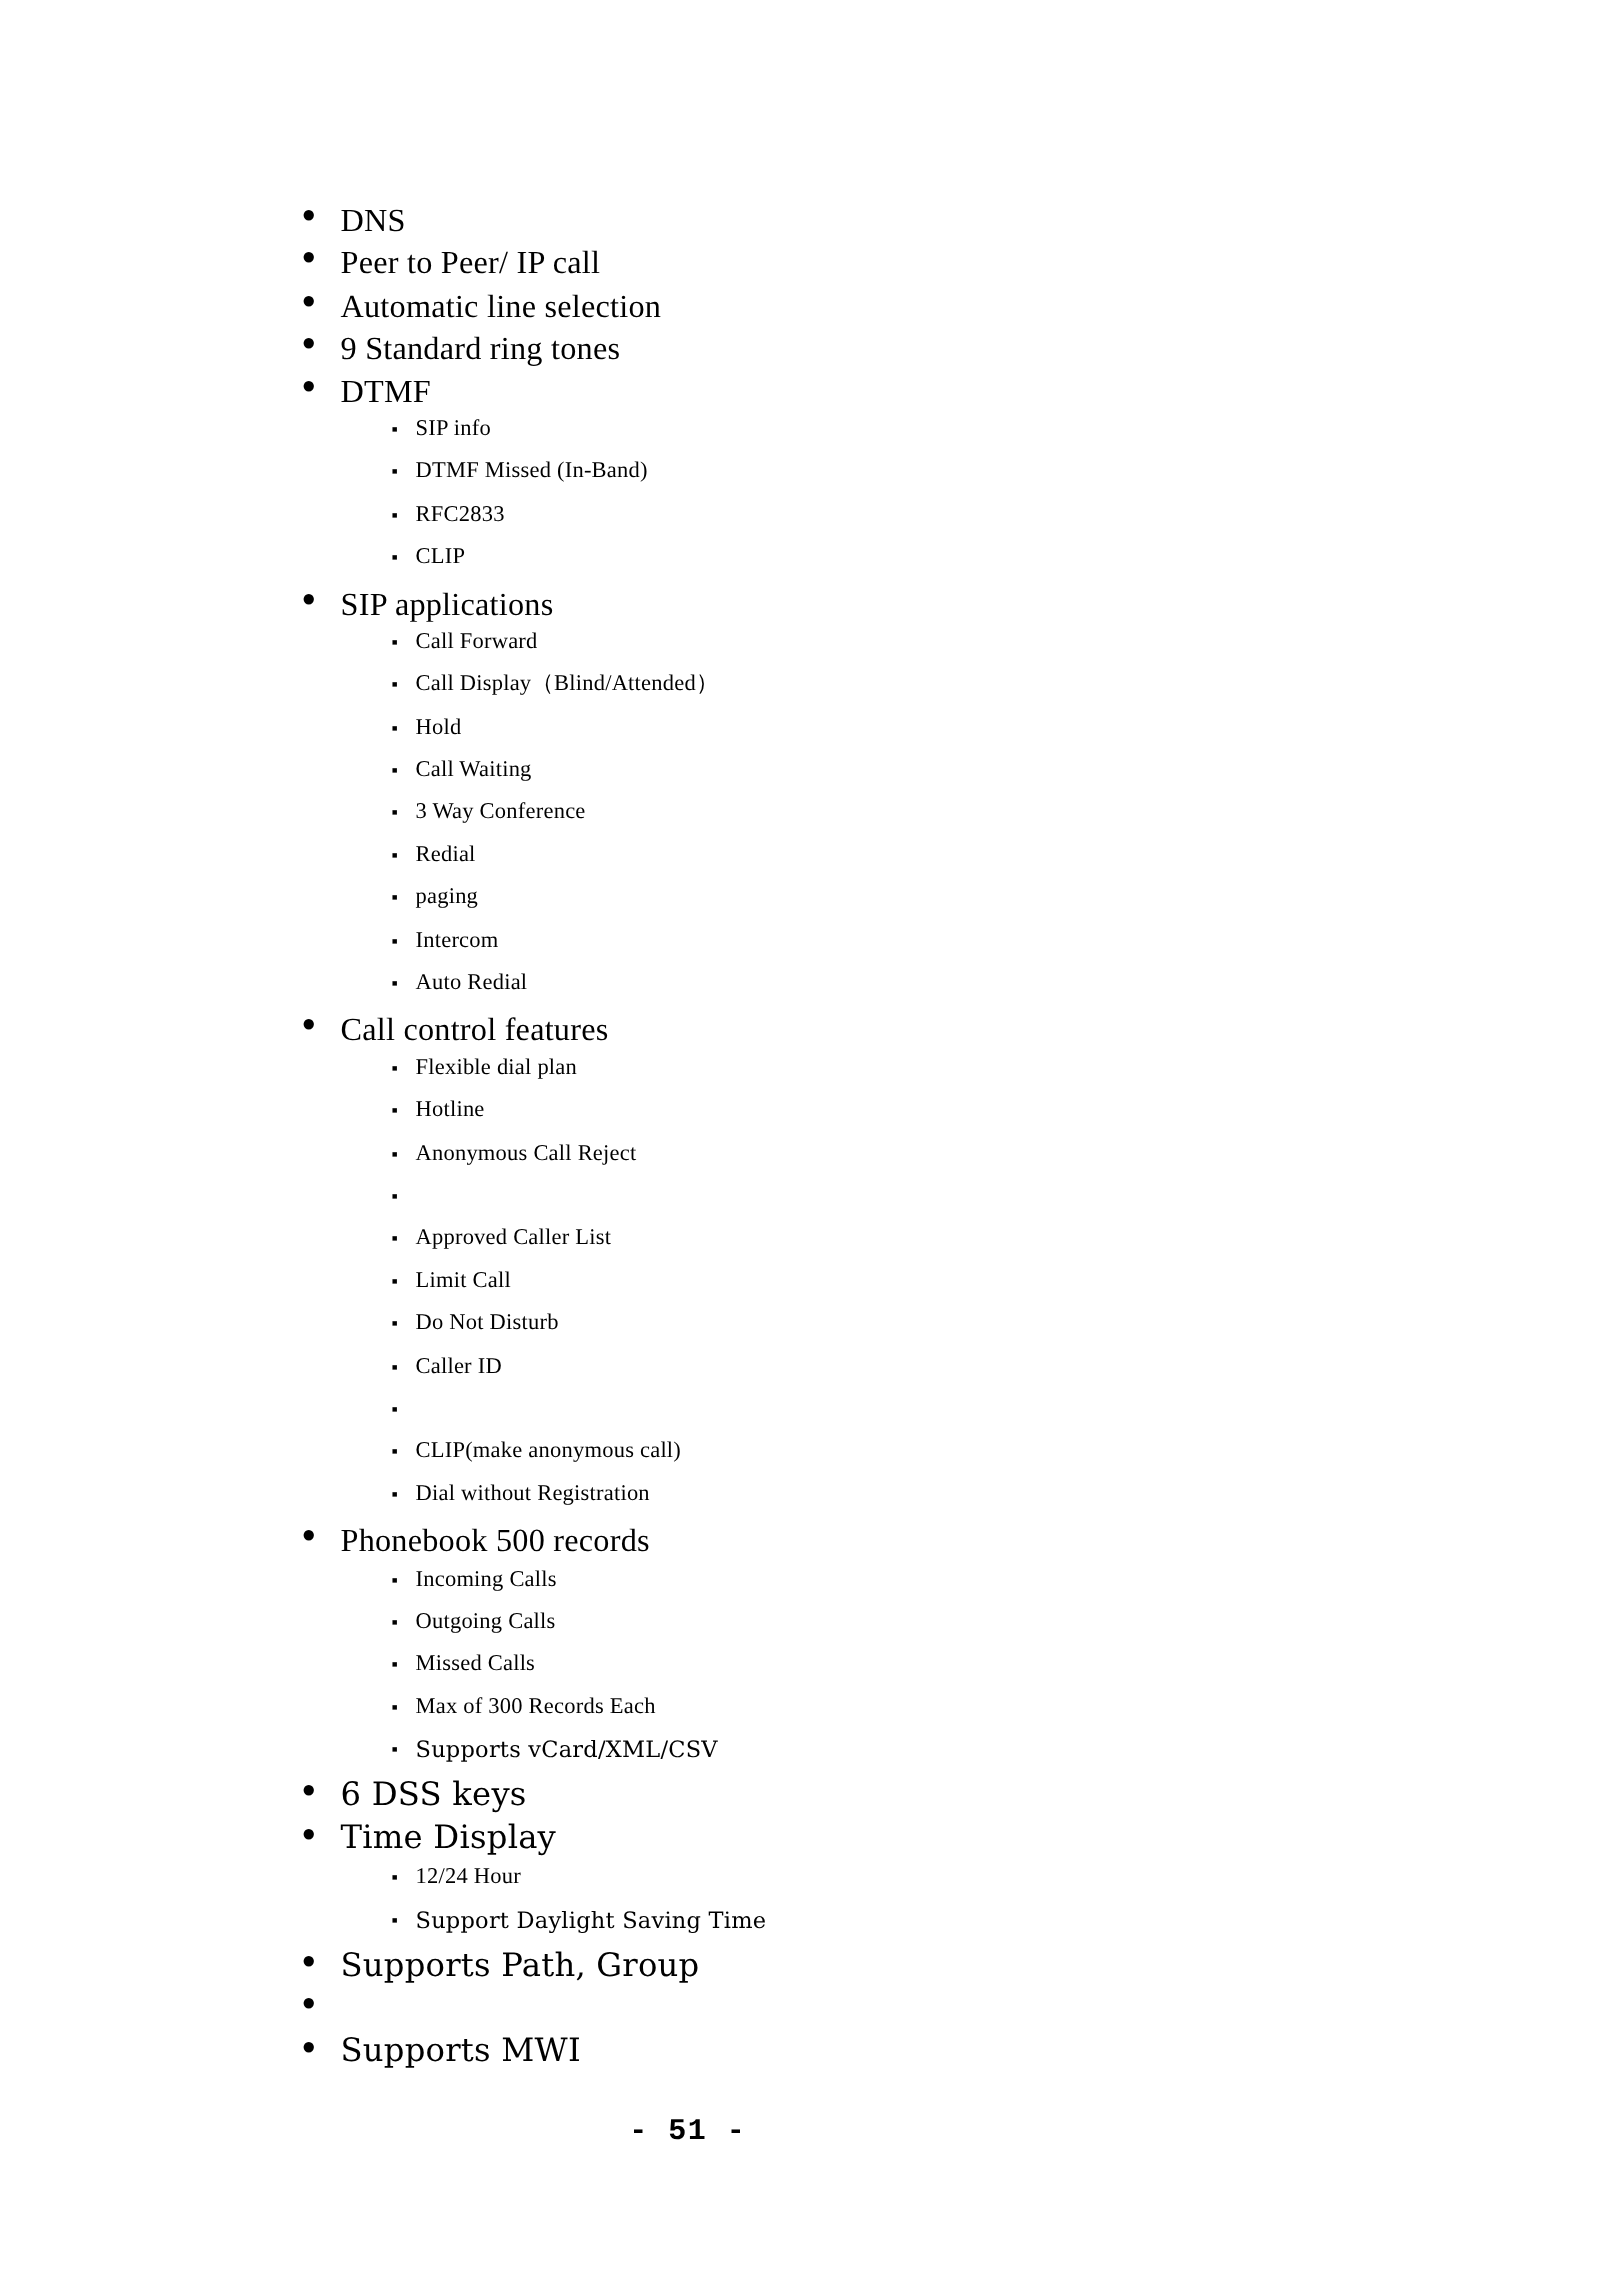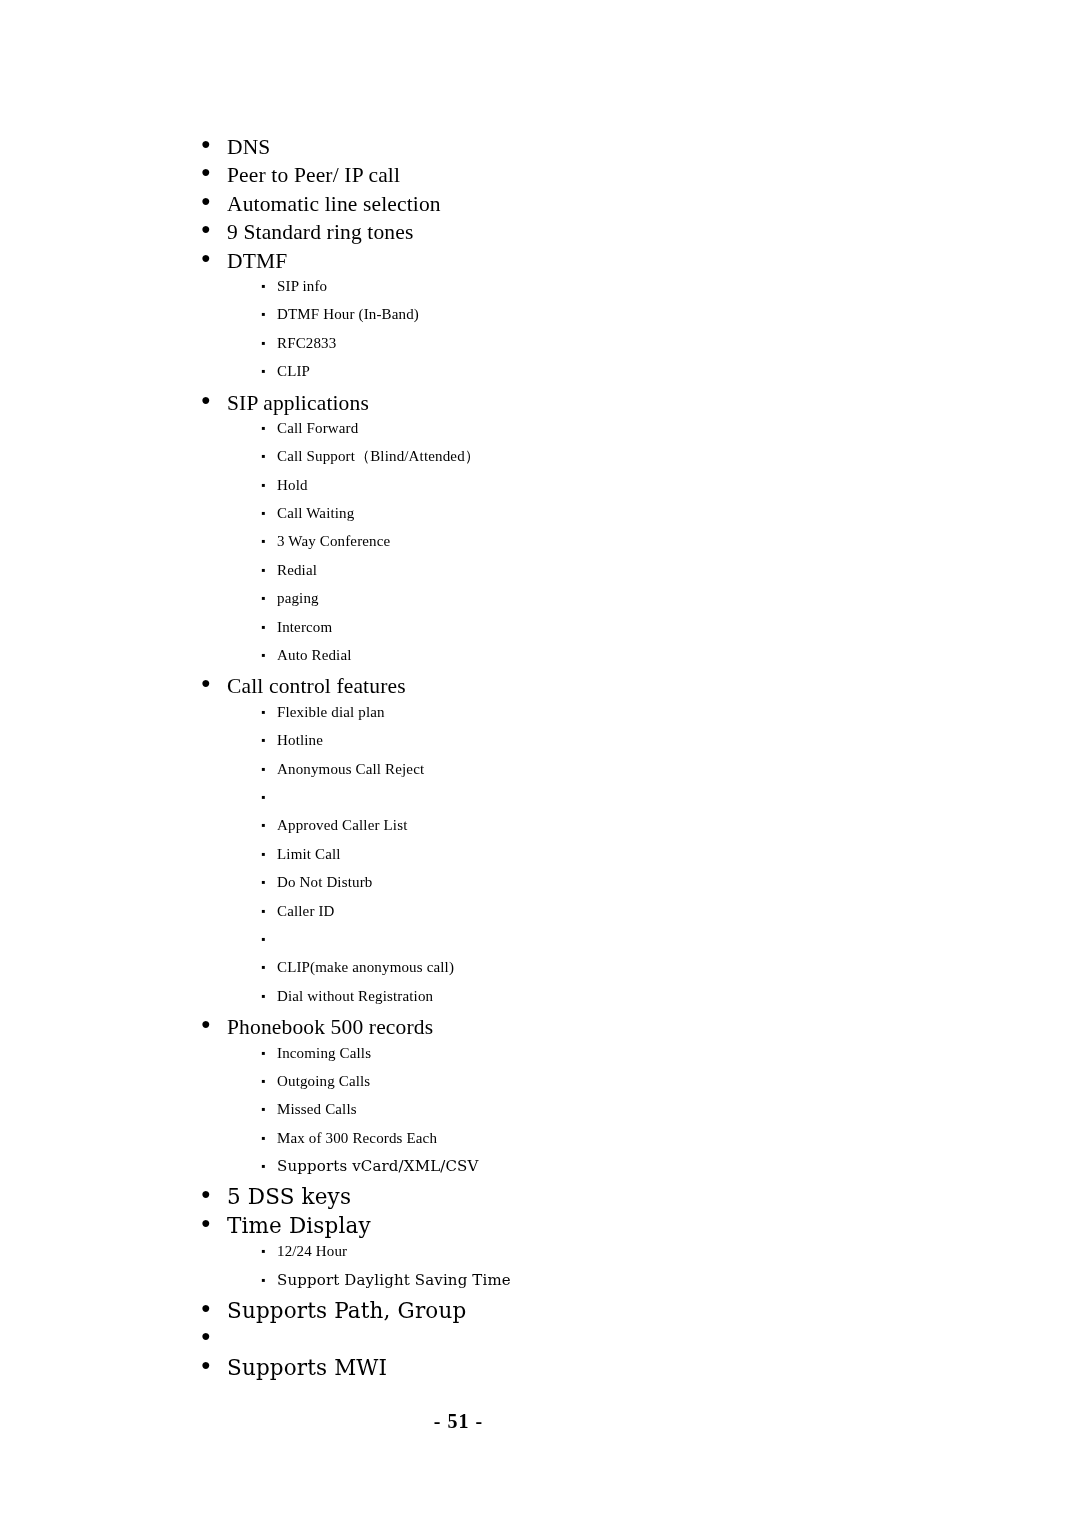--- a/index.html
+++ b/index.html
@@ -83,21 +83,21 @@
   .txt.semi {
     font-family: "DejaVu Serif", "Liberation Serif", serif;
     font-size: 20px;
   }
   .footer {
     position: absolute;
     left: 0;
     top: 1410px;
     width: 917px;
     text-align: center;
-    font-family: Liberation Serif, serif;
+    font-family: Liberation Mono, monospace;
     font-size: 20px;
     font-weight: bold;
     letter-spacing: 1px;
   }
 </style>
 </head>
 <body>
 
 <div class="page">
 
@@ -122,41 +122,41 @@
         <li class="lvl1">
           <span class="bullet">●</span>
           <span class="txt">DTMF</span>
         </li>
         <li class="lvl2">
           <span class="bullet">▪</span>
           <span class="txt">SIP info</span>
         </li>
         <li class="lvl2">
           <span class="bullet">▪</span>
-          <span class="txt">DTMF Hour (In-Band)</span>
+          <span class="txt">DTMF Missed (In-Band)</span>
         </li>
         <li class="lvl2">
           <span class="bullet">▪</span>
           <span class="txt">RFC2833</span>
         </li>
         <li class="lvl2">
           <span class="bullet">▪</span>
           <span class="txt">CLIP</span>
         </li>
         <li class="lvl1">
           <span class="bullet">●</span>
           <span class="txt">SIP applications</span>
         </li>
         <li class="lvl2">
           <span class="bullet">▪</span>
           <span class="txt">Call Forward</span>
         </li>
         <li class="lvl2">
           <span class="bullet">▪</span>
-          <span class="txt">Call Support（Blind/Attended）</span>
+          <span class="txt">Call Display（Blind/Attended）</span>
         </li>
         <li class="lvl2">
           <span class="bullet">▪</span>
           <span class="txt">Hold</span>
         </li>
         <li class="lvl2">
           <span class="bullet">▪</span>
           <span class="txt">Call Waiting</span>
         </li>
         <li class="lvl2">
@@ -244,21 +244,21 @@
         <li class="lvl2">
           <span class="bullet">▪</span>
           <span class="txt">Max of 300 Records Each</span>
         </li>
         <li class="lvl2">
           <span class="bullet">▪</span>
           <span class="txt alt-font">Supports vCard/XML/CSV</span>
         </li>
         <li class="lvl1">
           <span class="bullet">●</span>
-          <span class="txt semi">5 DSS keys</span>
+          <span class="txt semi">6 DSS keys</span>
         </li>
         <li class="lvl1">
           <span class="bullet">●</span>
           <span class="txt semi">Time Display</span>
         </li>
         <li class="lvl2">
           <span class="bullet">▪</span>
           <span class="txt">12/24 Hour</span>
         </li>
         <li class="lvl2">

